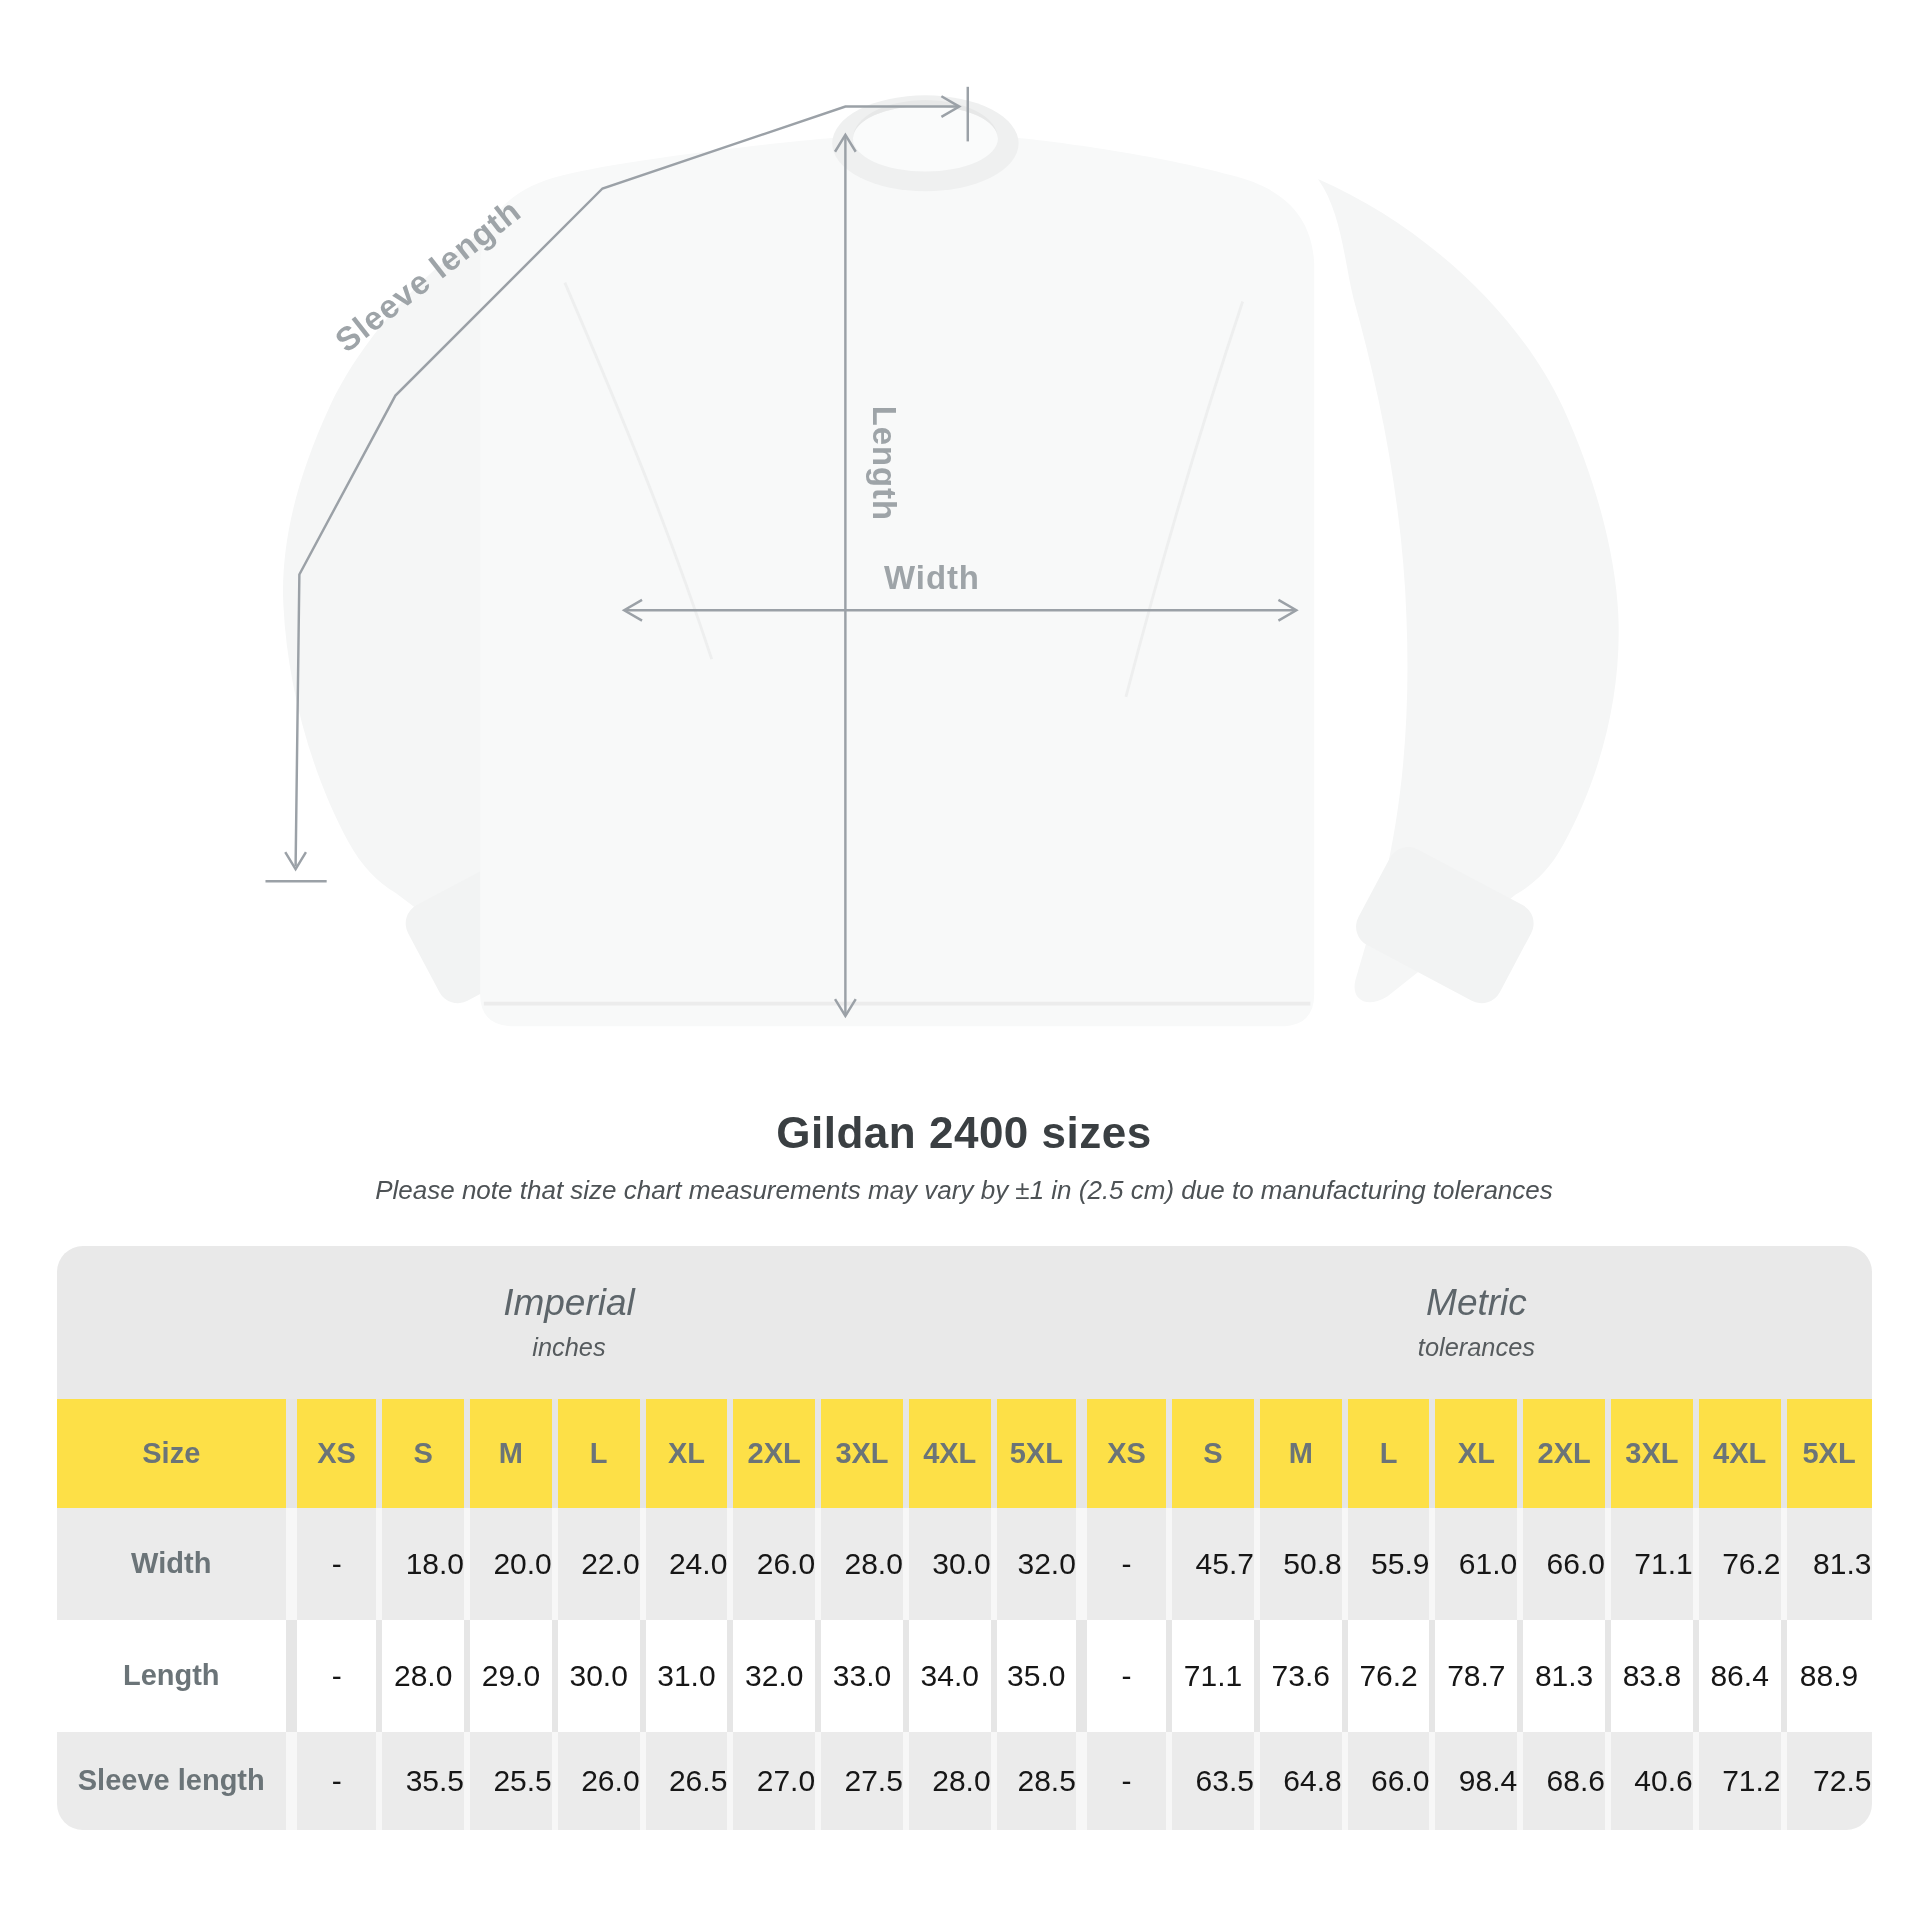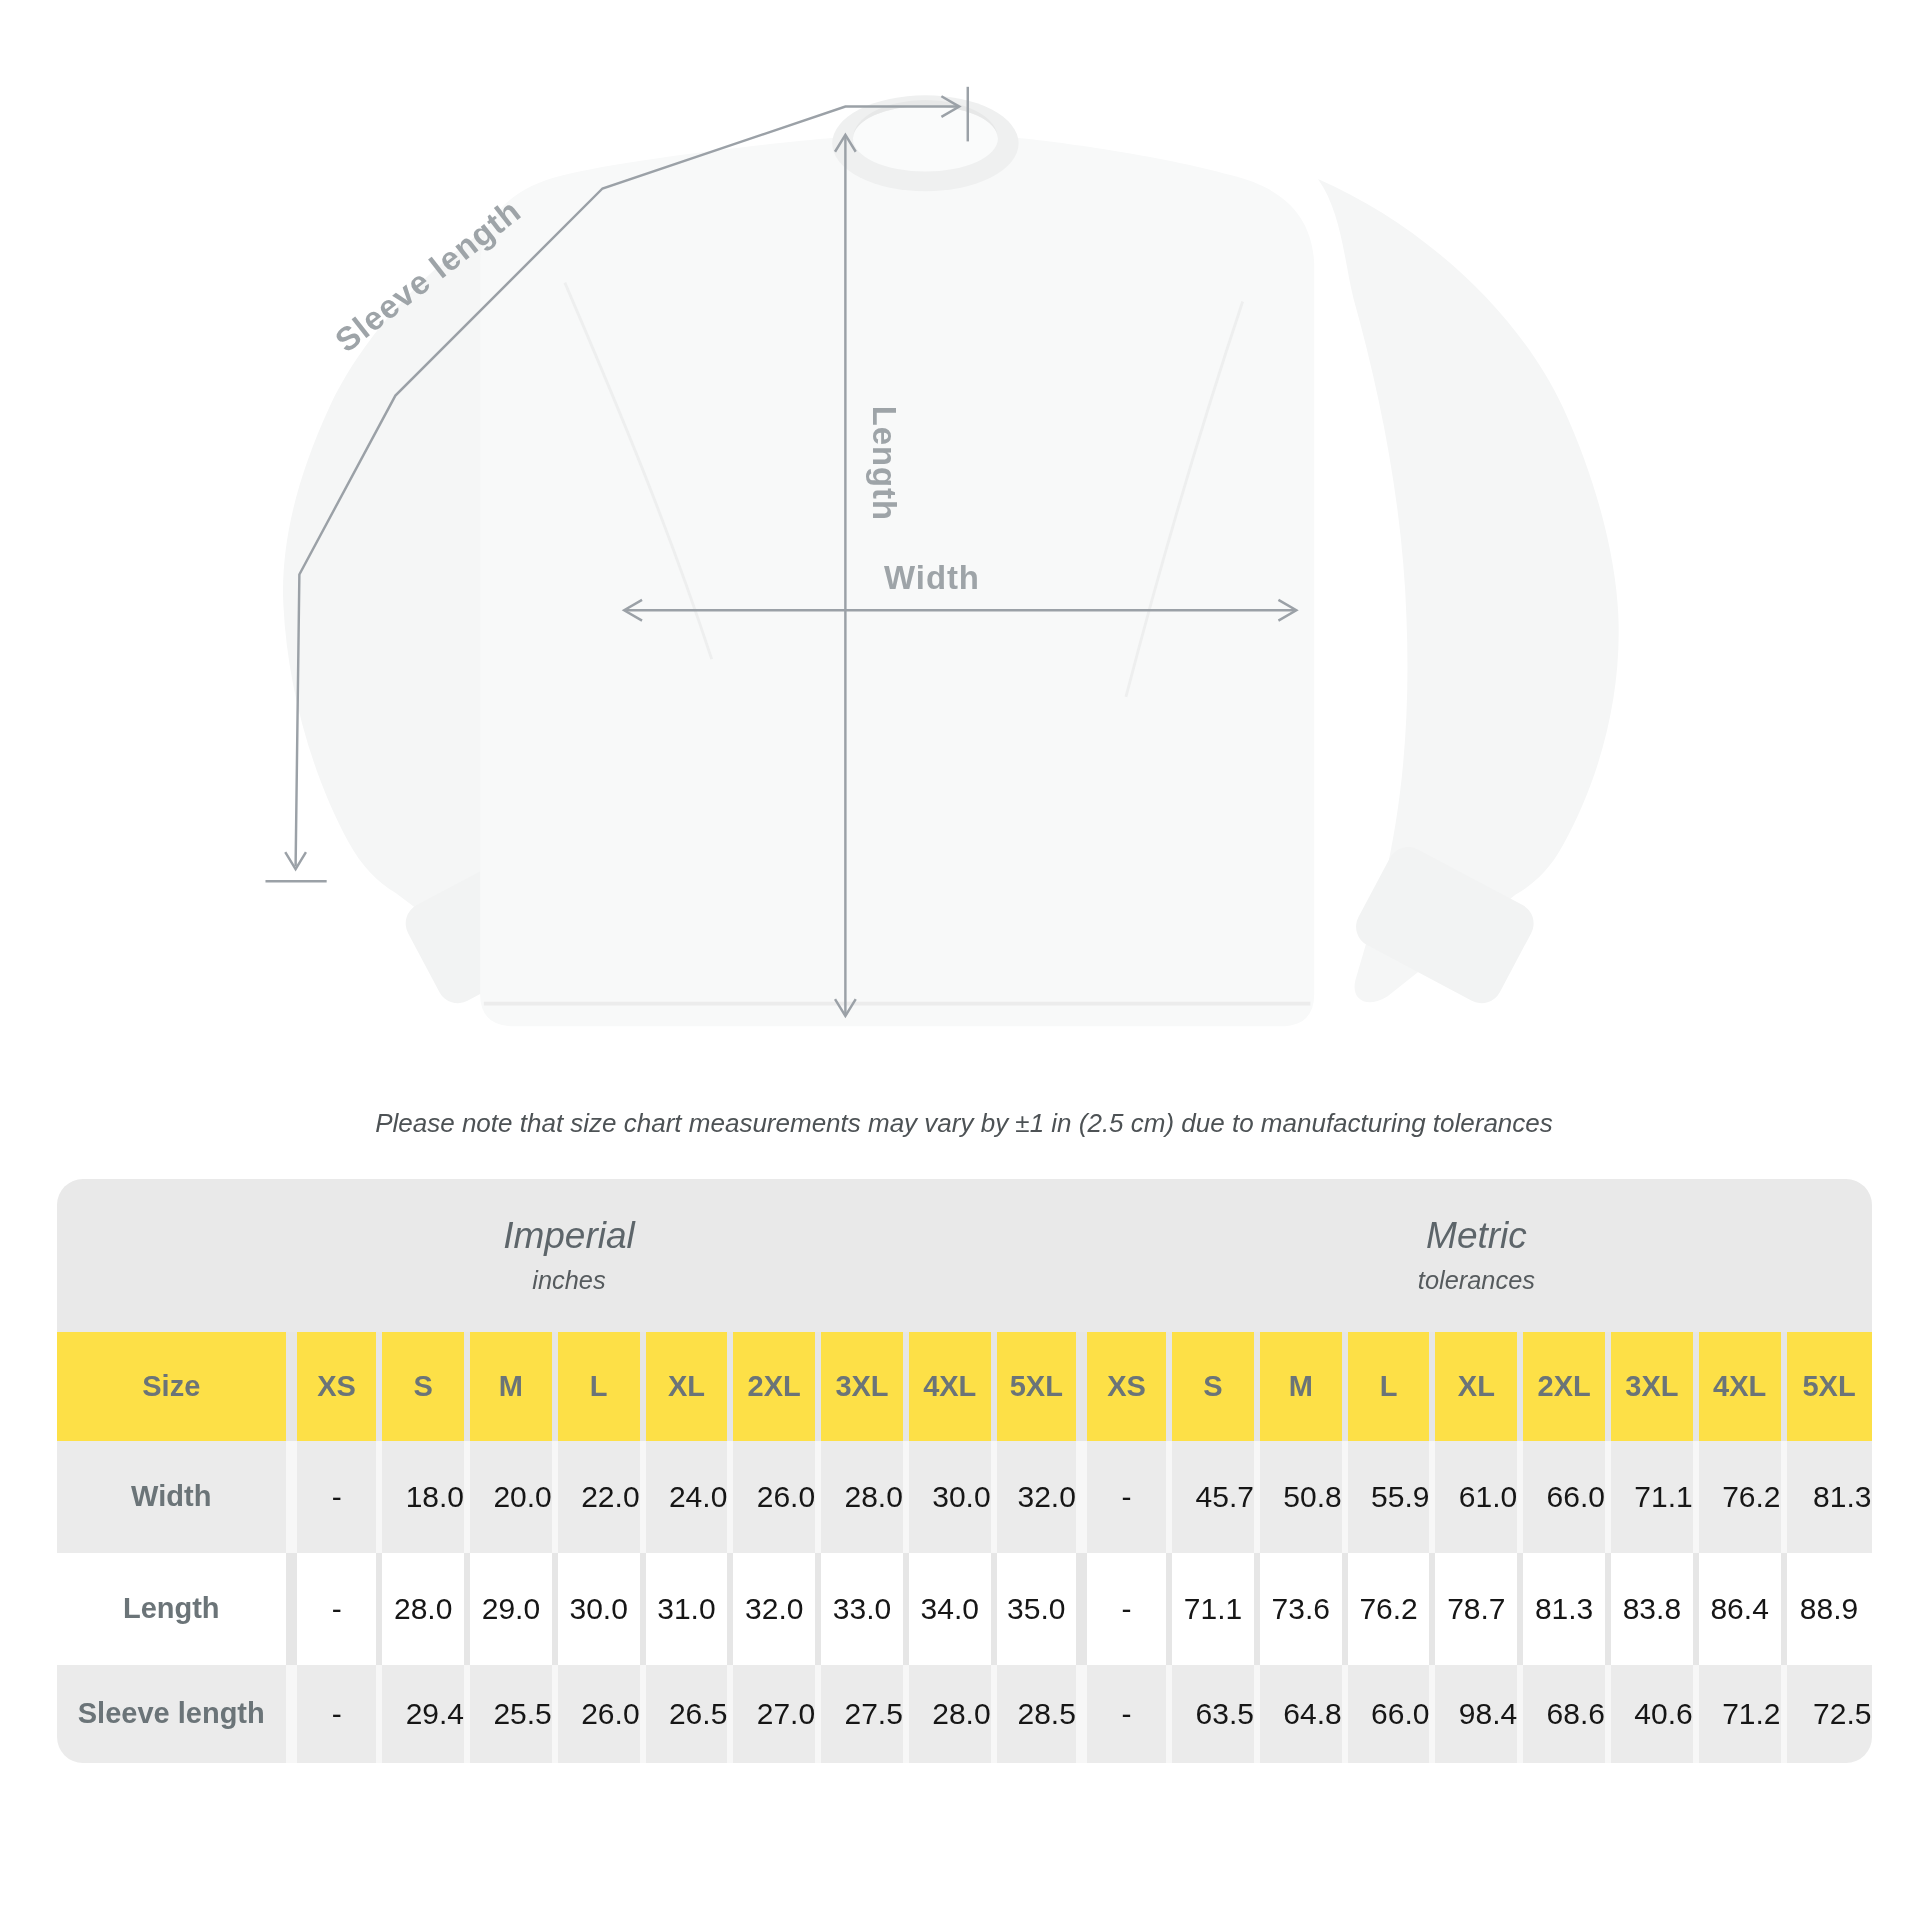--- a/index.html
+++ b/index.html
@@ -113,20 +113,21 @@
 
     <g font-family="Liberation Sans, sans-serif" font-size="35" font-weight="bold" fill="#9ea4a8">
       <text text-anchor="middle" transform="translate(462,302) rotate(-38)" letter-spacing="1">Sleeve length</text>
       <text text-anchor="middle" transform="translate(927,492) rotate(90)" letter-spacing="1">Length</text>
       <text text-anchor="middle" x="990" y="625" letter-spacing="1">Width</text>
     </g>
   </svg>
 </div>
 
 <div class="title-block">
+  <div class="page-title">Gildan 2400 sizes</div>
   <div class="page-subtitle">Please note that size chart measurements may vary by ±1 in (2.5 cm) due to manufacturing tolerances</div>
 </div>
 
 <div class="table-wrap">
   <table class="size-table">
     <colgroup>
         <col class="c-size">
         <col>
         <col>
         <col>
@@ -216,21 +217,21 @@
           <td class="val sep">76.2</td>
           <td class="val sep">78.7</td>
           <td class="val sep">81.3</td>
           <td class="val sep">83.8</td>
           <td class="val sep">86.4</td>
           <td class="val sep">88.9</td>
         </tr>
         <tr class="row-gray row-last">
           <td class="row-label">Sleeve length</td>
           <td class="val sep-wide">-</td>
-          <td class="val sep">29.4</td>
+          <td class="val sep">35.5</td>
           <td class="val sep">25.5</td>
           <td class="val sep">26.0</td>
           <td class="val sep">26.5</td>
           <td class="val sep">27.0</td>
           <td class="val sep">27.5</td>
           <td class="val sep">28.0</td>
           <td class="val sep">28.5</td>
           <td class="val sep-wide">-</td>
           <td class="val sep">63.5</td>
           <td class="val sep">64.8</td>

